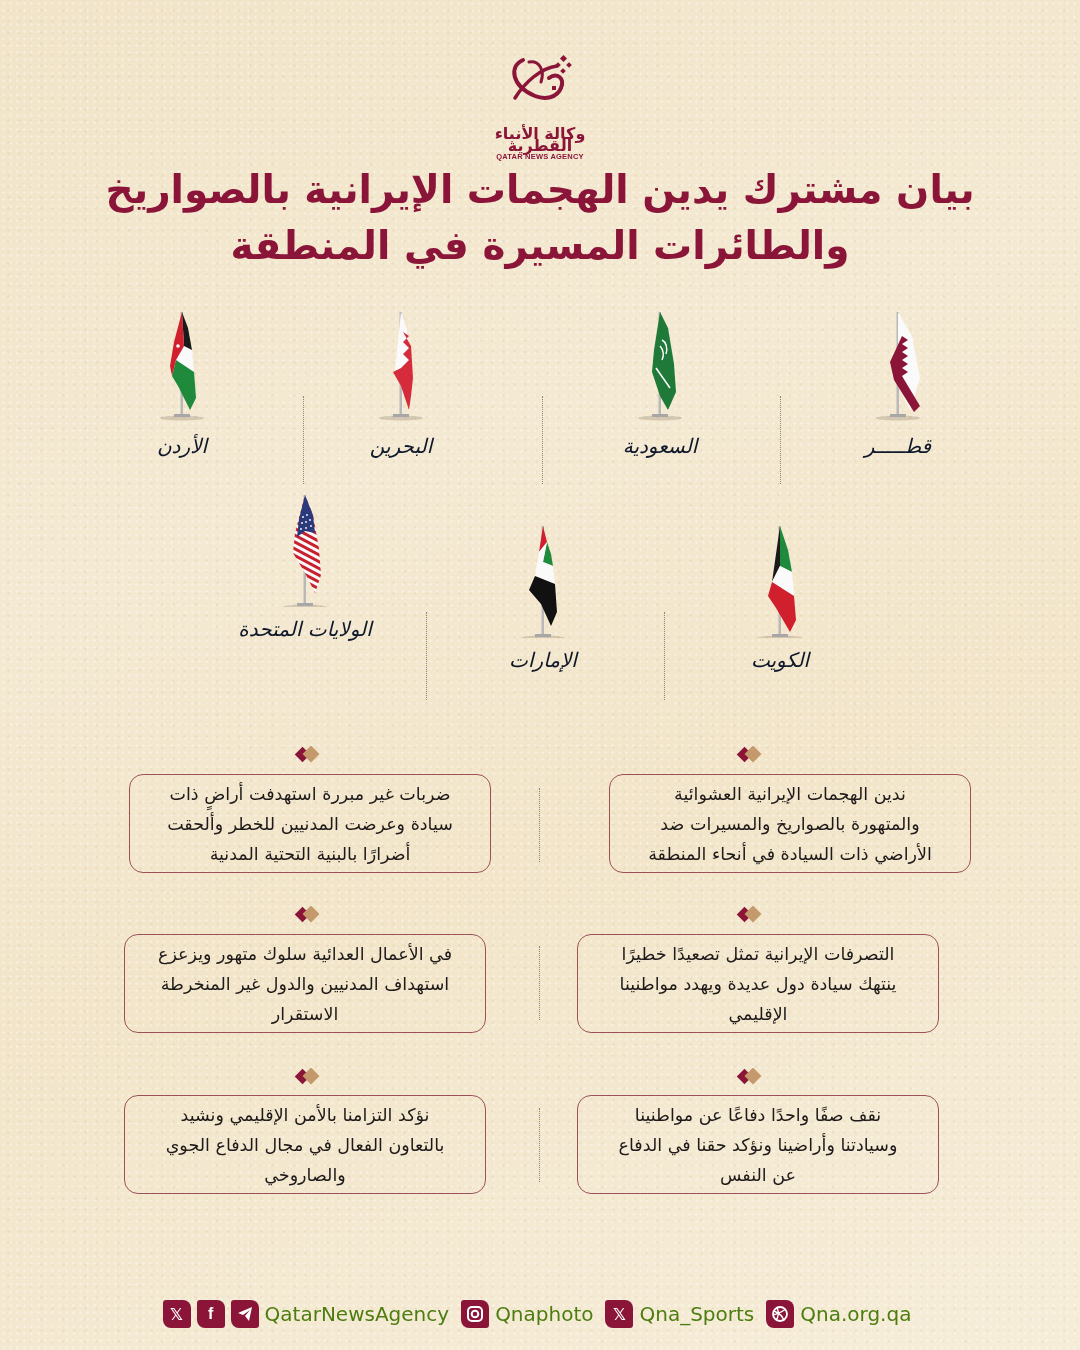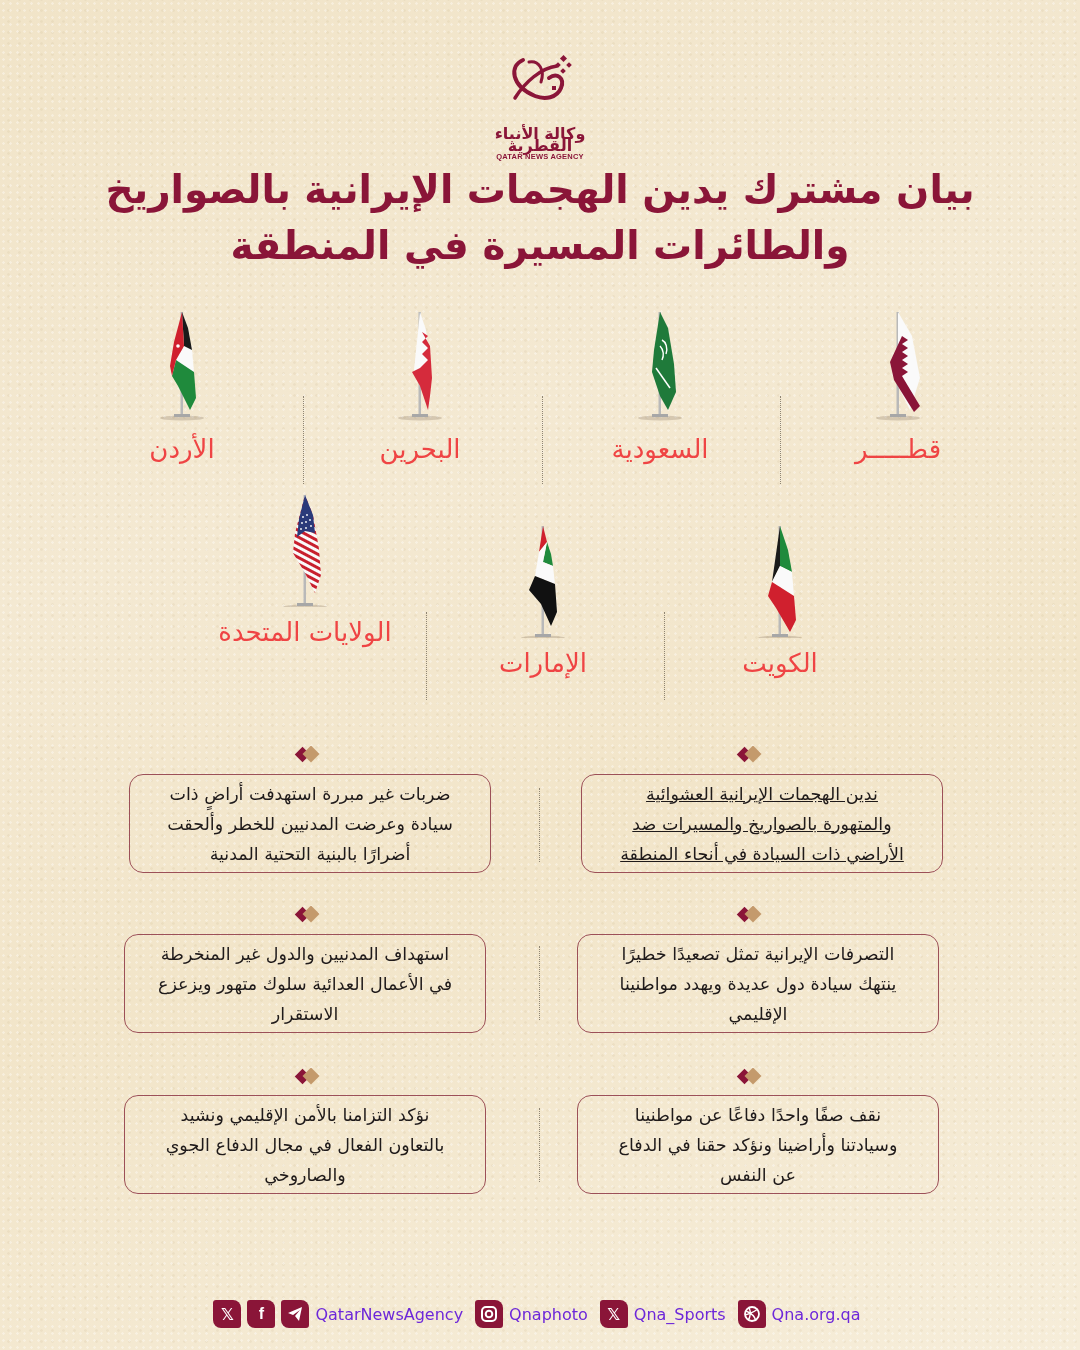--- a/index.html
+++ b/index.html
@@ -32,22 +32,22 @@
     position: absolute; left: 100px; top: 162px; width: 880px;
     text-align: center; direction: rtl;
     color: #8a1538; font-weight: bold; font-size: 39px; line-height: 56px;
     font-family: "DejaVu Sans", sans-serif;
   }
 
   
   .flag-item { position: absolute; width: 200px; text-align: center; }
   .flag-item svg { display: block; margin: 0 auto; }
   .flag-name {
-    display: block; direction: rtl; font-size: 26px; color: #ef4444;
-    margin-top: 10px; font-weight: 500;
+    display: block; direction: rtl; font-size: 20px; color: #0f172a;
+    margin-top: 10px; font-weight: 500; font-style: italic;
   }
   .vdiv {
     position: absolute; width: 0; border-left: 1.5px dotted #8f8573;
   }
 
   
   .ornament { position: absolute; width: 28px; height: 18px; }
   .stmt {
     position: absolute; width: 362px; height: 99px;
     border: 1.6px solid #9c5058; border-radius: 14px;
@@ -61,21 +61,21 @@
   .footer {
     position: absolute; left: 0; top: 1298px; width: 1080px; height: 32px;
     display: flex; justify-content: center; align-items: center; gap: 6px;
     font-family: "DejaVu Sans", sans-serif;
   }
   .sicon {
     width: 28px; height: 28px; background: #8a1538; border-radius: 3px 8px 3px 8px;
     display: inline-flex; align-items: center; justify-content: center;
     color: #fff; font-weight: bold; font-size: 16px;
   }
-  .ftext { font-size: 16px; color: #6d28d9; margin-right: 6px; }
+  .ftext { font-size: 20px; color: #4d7c0f; margin-right: 6px; }
 </style>
 </head>
 <body>
 
 <div class="texture"></div>
 
 <div class="logo">
   <svg width="70" height="56" viewBox="0 0 70 56">
     <path d="M18 8 C4 14, 6 34, 30 44 C40 48, 52 46, 56 36 C60 26, 52 20, 44 26" fill="none" stroke="#8a1538" stroke-width="4" stroke-linecap="round"></path>
     <path d="M10 46 C20 30, 36 16, 52 14" fill="none" stroke="#8a1538" stroke-width="3.5" stroke-linecap="round"></path>
@@ -111,21 +111,21 @@
     <ellipse cx="30" cy="112" rx="22" ry="2.5" fill="rgba(120,100,80,0.25)"></ellipse>
     <rect x="28.5" y="6" width="2.5" height="104" fill="#b9b9b9"></rect>
     <rect x="22" y="108" width="16" height="3" fill="#a7a7a7"></rect>
     <path d="M30 6 L38 22 L44 58 L46 86 L38 104 L30 90 L22 66 L24 44 Z" fill="#1f7a3a"></path>
     <path d="M32 34 C36 36, 38 42, 36 48 M30 40 C34 44, 34 50, 32 54" stroke="#fff" stroke-width="1.4" fill="none"></path>
     <path d="M26 62 L40 82" stroke="#fff" stroke-width="1.5"></path>
   </svg>
   <span class="flag-name">السعودية</span>
 </div>
 
-<div class="flag-item" style="left:320px; top:306px;">
+<div class="flag-item" style="left:301px; top:306px;">
   <svg width="60" height="118" viewBox="0 0 60 118">
     <ellipse cx="30" cy="112" rx="22" ry="2.5" fill="rgba(120,100,80,0.25)"></ellipse>
     <rect x="28.5" y="6" width="2.5" height="104" fill="#b9b9b9"></rect>
     <rect x="22" y="108" width="16" height="3" fill="#a7a7a7"></rect>
     <path d="M30 6 L36 24 L40 56 L30 80 L24 64 Z" fill="#fafafa"></path>
     <path d="M32 26 L38 30 L32 36 L38 42 L32 48 L38 54 L30 62 L22 66 L30 80 L38 104 L40 90 L42 72 L40 40 Z" fill="#d52b3c"></path>
   </svg>
   <span class="flag-name">البحرين</span>
 </div>
 
@@ -221,21 +221,21 @@
   </svg>
 <svg class="ornament" style="left:736px; top:1068px;" viewBox="0 0 28 18">
     <rect x="3" y="3" width="11" height="11" fill="#8a1538" transform="rotate(45 8.5 8.5)"></rect>
     <rect x="11" y="2" width="12" height="12" fill="#c49a6c" transform="rotate(45 17 8)"></rect>
   </svg>
 <svg class="ornament" style="left:294px; top:1068px;" viewBox="0 0 28 18">
     <rect x="3" y="3" width="11" height="11" fill="#8a1538" transform="rotate(45 8.5 8.5)"></rect>
     <rect x="11" y="2" width="12" height="12" fill="#c49a6c" transform="rotate(45 17 8)"></rect>
   </svg>
 
-<div class="stmt" style="left:581px; top:774px;text-decoration:underline;">
+<div class="stmt" style="left:609px; top:774px;">
   <div>
     <div>ندين الهجمات الإيرانية العشوائية</div>
     <div>والمتهورة بالصواريخ والمسيرات ضد</div>
     <div>الأراضي ذات السيادة في أنحاء المنطقة</div>
   </div>
 </div>
 <div class="stmt" style="left:129px; top:774px;">
   <div>
     <div>ضربات غير مبررة استهدفت أراضٍ ذات</div>
     <div>سيادة وعرضت المدنيين للخطر وألحقت</div>
@@ -244,22 +244,22 @@
 </div>
 <div class="stmt" style="left:577px; top:934px;">
   <div>
     <div>التصرفات الإيرانية تمثل تصعيدًا خطيرًا</div>
     <div>ينتهك سيادة دول عديدة ويهدد مواطنينا</div>
     <div>الإقليمي</div>
   </div>
 </div>
 <div class="stmt" style="left:124px; top:934px;">
   <div>
+    <div>في الأعمال العدائية سلوك متهور ويزعزع</div>
     <div>استهداف المدنيين والدول غير المنخرطة</div>
-    <div>في الأعمال العدائية سلوك متهور ويزعزع</div>
     <div>الاستقرار</div>
   </div>
 </div>
 <div class="stmt" style="left:577px; top:1095px;">
   <div>
     <div>نقف صفًا واحدًا دفاعًا عن مواطنينا</div>
     <div>وسيادتنا وأراضينا ونؤكد حقنا في الدفاع</div>
     <div>عن النفس</div>
   </div>
 </div>

